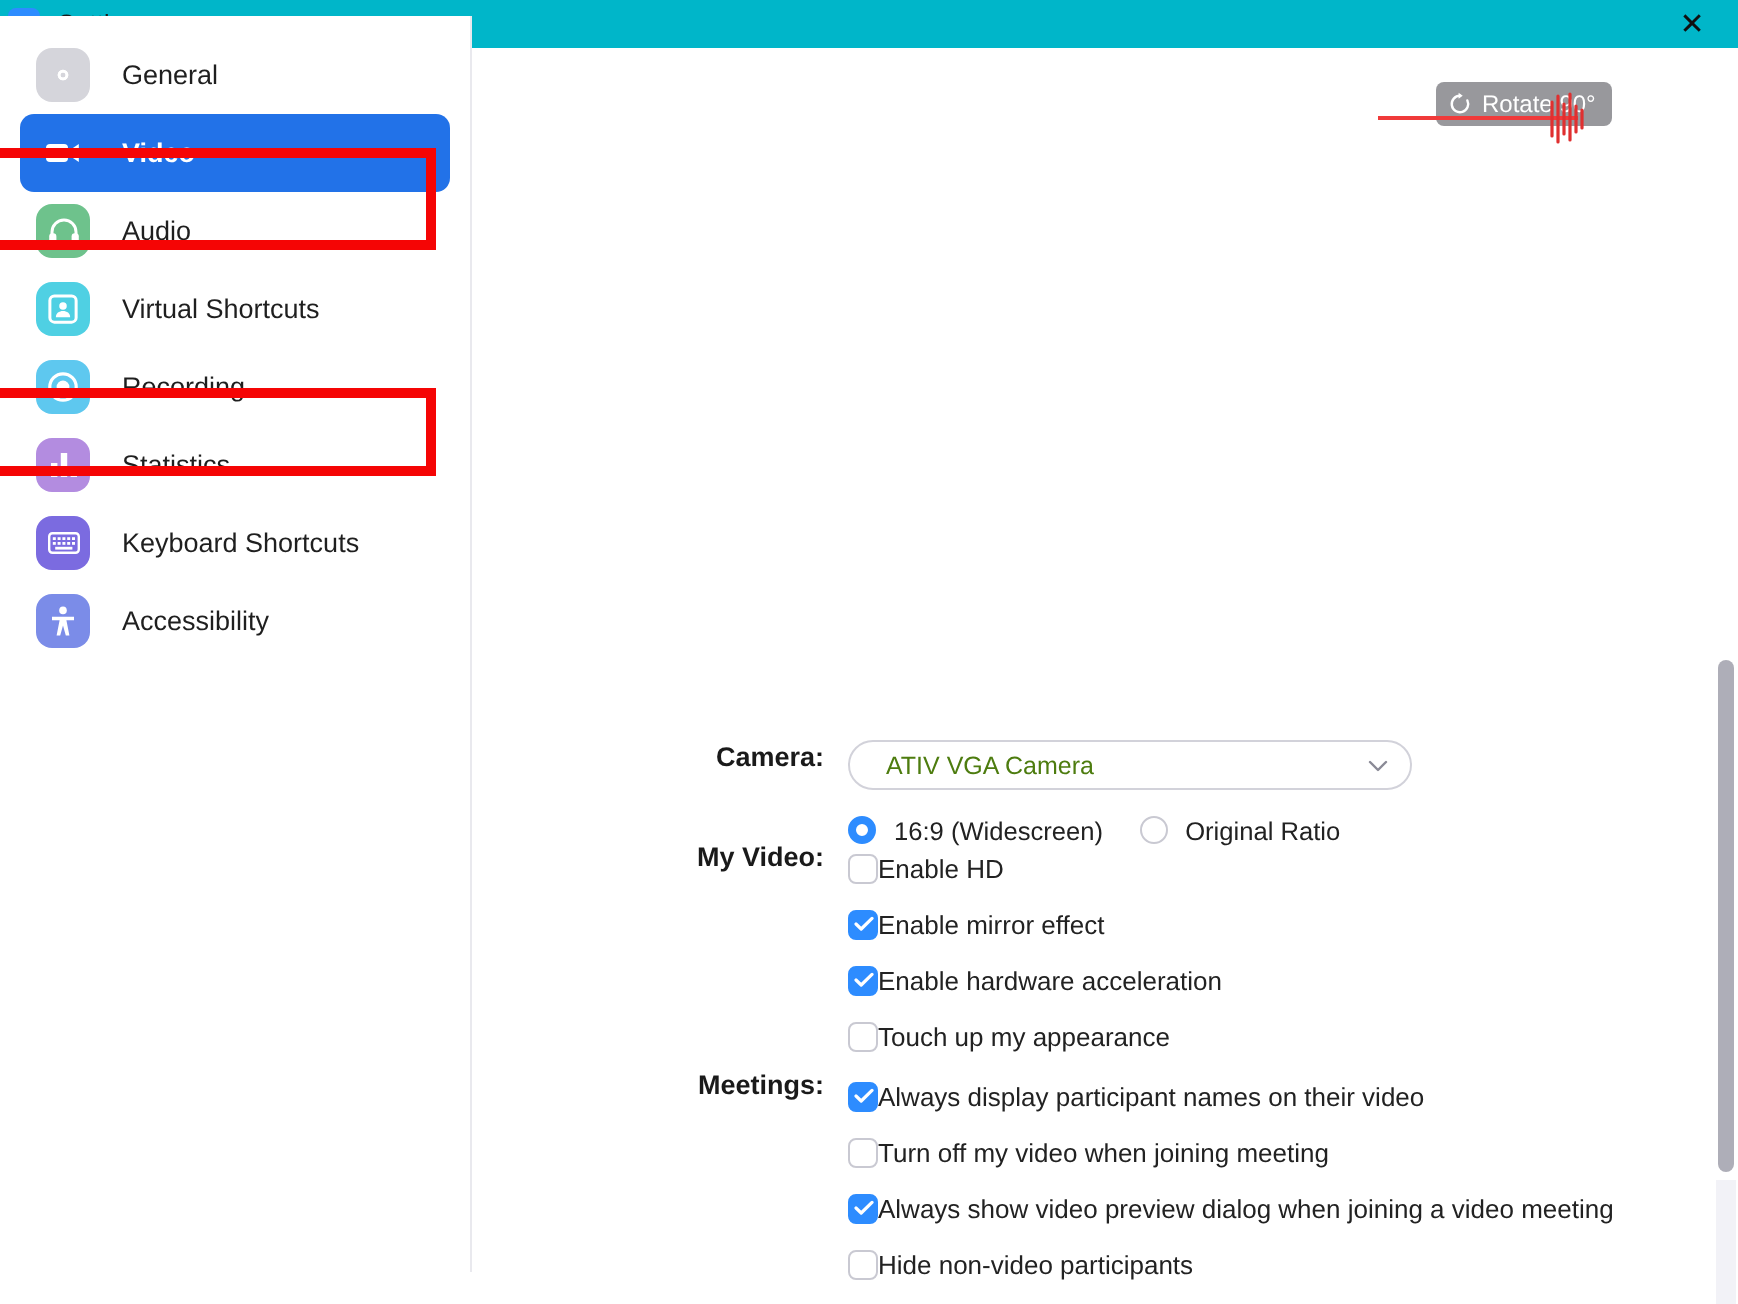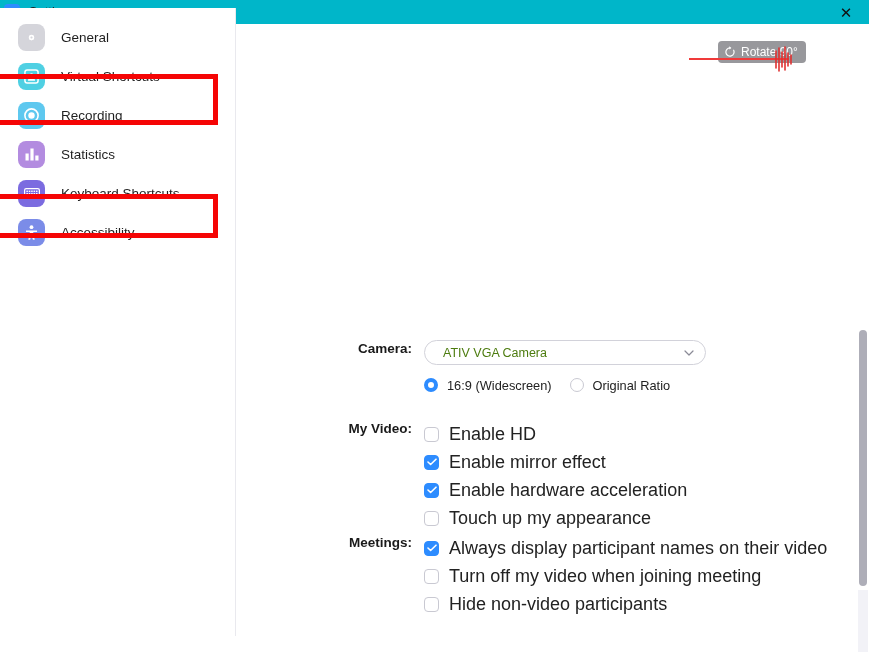--- a/index.html
+++ b/index.html
@@ -248,22 +248,21 @@
     align-items: center;
     justify-content: center;
   }
   .checkbox.checked {
     background: #2d8cff;
     border-color: #2d8cff;
   }
   .checkbox svg { display: none; }
   .checkbox.checked svg { display: block; }
   .check-label {
-    margin-left: 10px;
-    font-size: 18px;
+    font-size: 13px;
     color: #222;
     white-space: nowrap;
   }
 
   
   .scroll-track {
     position: absolute;
     right: 0; top: 24px;
     width: 13px;
     height: 628px;
@@ -313,21 +312,40 @@
           <path fill="#ffffff" d="M13.4 9.6l1.1-.6-.3-1.3-1.3.1a5 5 0 00-.5-1.2l.8-1-.9-1-1 .8a5 5 0 00-1.2-.5l.1-1.3L9 3.3l-.6 1.1a5 5 0 00-1.3 0l-.6-1.1-1.3.3.1 1.3a5 5 0 00-1.2.5l-1-.8-1 1 .8 1a5 5 0 00-.5 1.2l-1.3-.1L1.8 9l1.1.6a5 5 0 000 1.3l-1.1.6.3 1.3 1.3-.1a5 5 0 00.5 1.2l-.8 1 1 1 1-.8a5 5 0 001.2.5l-.1 1.3 1.3.3.6-1.1a5 5 0 001.3 0l.6 1.1 1.3-.3-.1-1.3a5 5 0 001.2-.5l1 .8 1-1-.8-1a5 5 0 00.5-1.2l1.3.1.3-1.3-1.1-.6a5 5 0 000-1.3z" opacity="0"></path>
           <g fill="none" stroke="#ffffff" stroke-width="1.5">
             <circle cx="8" cy="8" r="2.1"></circle>
           </g>
           <path fill="#ffffff" d="M8 1.6l1.2.5.9-.9 1.5 1-.3 1.2 1.1.7 1.2-.3.5 1.7-1 .8.2 1.3 1.1.6-.4 1.7-1.3.1-.6 1.1.6 1.1-1.3 1.2-1.1-.6-1.1.6-.1 1.3-1.7.4-.6-1.1-1.3-.2-.8 1-1.7-.5.3-1.2-.7-1.1-1.2.3-1-1.5.9-.9L2 8l-.9-.9 1-1.5 1.2.3.7-1.1L3.7 3.6l1.5-1 .9.9z" opacity="0"></path>
         </svg>
       </span>
       <span class="nav-label">General</span>
     </div>
 
-
+    <div class="nav-item active">
+      <span class="nav-icon">
+        <svg width="17" height="11" viewBox="0 0 17 11">
+          <rect x="0" y="1" width="11" height="9" rx="2" fill="#ffffff"></rect>
+          <path d="M11.8 4.1 L16.4 1 L16.4 10 L11.8 6.9 Z" fill="#ffffff"></path>
+        </svg>
+      </span>
+      <span class="nav-label">Video</span>
+    </div>
+
+    <div class="nav-item">
+      <span class="nav-icon" style="background:#6ec28c">
+        <svg width="16" height="14" viewBox="0 0 16 14">
+          <path d="M2 9V7a6 6 0 0112 0v2" fill="none" stroke="#ffffff" stroke-width="1.5"></path>
+          <rect x="0.6" y="7.6" width="3.6" height="5.4" rx="1.6" fill="#ffffff"></rect>
+          <rect x="11.8" y="7.6" width="3.6" height="5.4" rx="1.6" fill="#ffffff"></rect>
+        </svg>
+      </span>
+      <span class="nav-label">Audio</span>
+    </div>
 
     <div class="nav-item">
       <span class="nav-icon" style="background:#4fd0e3">
         <svg width="15" height="15" viewBox="0 0 16 16">
           <rect x="1" y="1" width="14" height="14" rx="2.4" fill="none" stroke="#ffffff" stroke-width="1.6"></rect>
           <circle cx="8" cy="6.4" r="2" fill="#ffffff"></circle>
           <path d="M4.2 12.4c0-2.1 1.7-3.3 3.8-3.3s3.8 1.2 3.8 3.3z" fill="#ffffff"></path>
         </svg>
       </span>
       <span class="nav-label">Virtual Shortcuts</span>
@@ -410,21 +428,21 @@
           <line x1="9" y1="6" x2="9" y2="21"></line>
           <line x1="12" y1="1" x2="12" y2="24"></line>
           <line x1="15" y1="7" x2="15" y2="20"></line>
           <line x1="18" y1="9" x2="18" y2="18"></line>
         </g>
       </svg>
     </span>
 
     <div class="form">
 
-      <div class="row" style="top:316px">
+      <div class="row" style="top:346px">
         <div class="row-label">Camera:</div>
         <div class="row-fields">
           <div class="select">
             <span class="select-value">ATIV VGA Camera</span>
             <span class="select-chevron">
               <svg width="10" height="6" viewBox="0 0 10 6">
                 <path d="M1 1 L5 5 L9 1" fill="none" stroke="#8a8a96" stroke-width="1.2" stroke-linecap="round" stroke-linejoin="round"></path>
               </svg>
             </span>
           </div>
@@ -486,20 +504,28 @@
             </span>
             <span class="check-label">Always display participant names on their video</span>
           </div>
           <div class="check-item">
             <span class="checkbox">
               
             </span>
             <span class="check-label">Turn off my video when joining meeting</span>
           </div>
           <div class="check-item">
+            <span class="checkbox checked">
+              <svg width="10" height="8" viewBox="0 0 10 8">
+                  <path d="M1 4 L3.6 6.5 L9 1.2" fill="none" stroke="#ffffff" stroke-width="1.6" stroke-linecap="round" stroke-linejoin="round"></path>
+                </svg>
+            </span>
+            <span class="check-label">Always show video preview dialog when joining a video meeting</span>
+          </div>
+          <div class="check-item">
             <span class="checkbox">
               
             </span>
             <span class="check-label">Hide non-video participants</span>
           </div>
         </div>
       </div>
 
     </div>
   </div>

